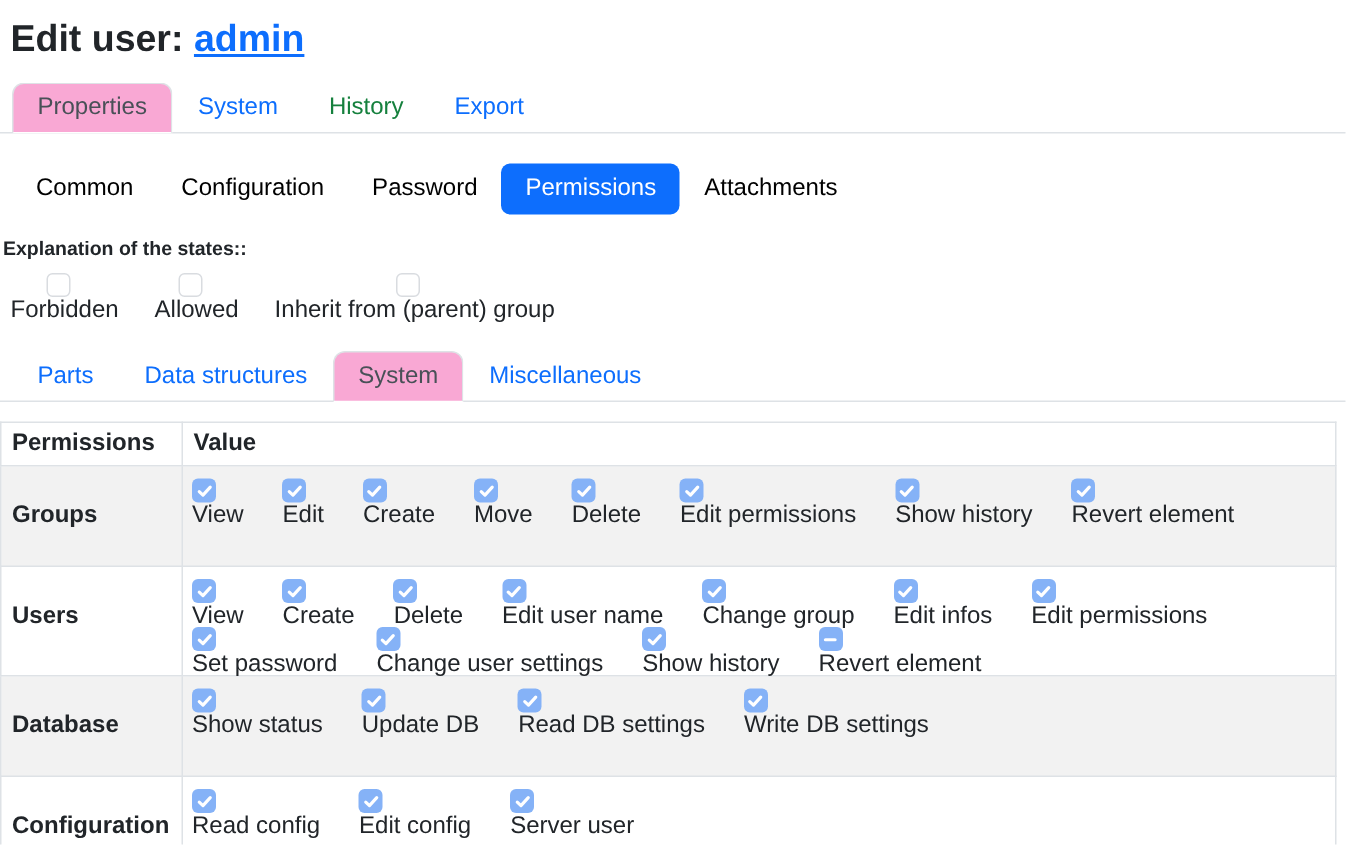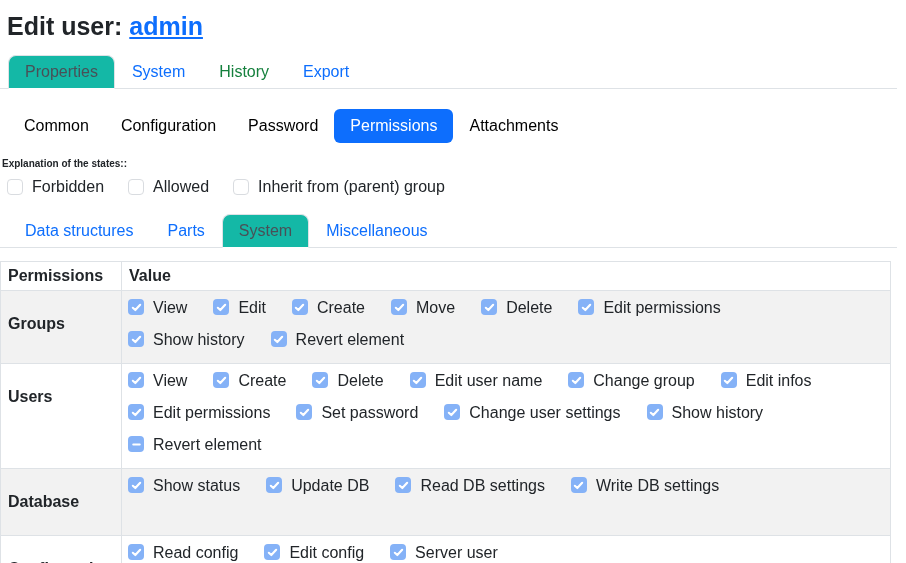--- a/index.html
+++ b/index.html
@@ -35,21 +35,21 @@
     padding: 7px 16px;
     color: #0d6efd;
     cursor: pointer;
     border: 1px solid transparent;
     border-radius: 8px 8px 0 0;
     margin-bottom: -1px;
     white-space: nowrap;
   }
   .nav-tabs .nav-link.active {
     color: #495057;
-    background: #14b8a6;
+    background: #f9a8d4;
     border-color: #dee2e6 #dee2e6 #fff #dee2e6;
   }
   .nav-tabs .nav-link.disabled {
     color: #15803d;
     cursor: default;
   }
 
   
   .nav-pills {
     display: flex;
@@ -64,32 +64,33 @@
     white-space: nowrap;
   }
   .nav-pills .pill.active {
     background: #0d6efd;
     color: #fff;
   }
 
   
   .legend-heading {
     margin: 15px 0 0 2px;
-    font-size: 10px;
+    font-size: 13px;
     font-weight: 700;
   }
   .legend-row {
     display: flex;
     align-items: center;
     gap: 24px;
     margin: 9px 0 0 7px;
   }
   .cb-item {
     display: inline-flex;
     align-items: center;
+    flex-direction: column;
   }
   .cb {
     width: 16px; height: 16px;
     border-radius: 4px;
     margin-right: 9px;
     display: inline-flex;
     align-items: center;
     justify-content: center;
     flex: none;
   }
@@ -172,22 +173,22 @@
         <span class="cb unchecked"></span>
         <span class="lbl">Allowed</span>
       </span>
       <span class="cb-item">
         <span class="cb unchecked"></span>
         <span class="lbl">Inherit from (parent) group</span>
       </span>
     </div>
 
   <div class="nav-tabs section-tabs">
+      <div class="nav-link">Parts</div>
       <div class="nav-link">Data structures</div>
-      <div class="nav-link">Parts</div>
       <div class="nav-link active">System</div>
       <div class="nav-link">Miscellaneous</div>
     </div>
 
   <table class="perm-table">
     <colgroup>
         <col class="c1">
         <col>
       </colgroup>
     <thead>

